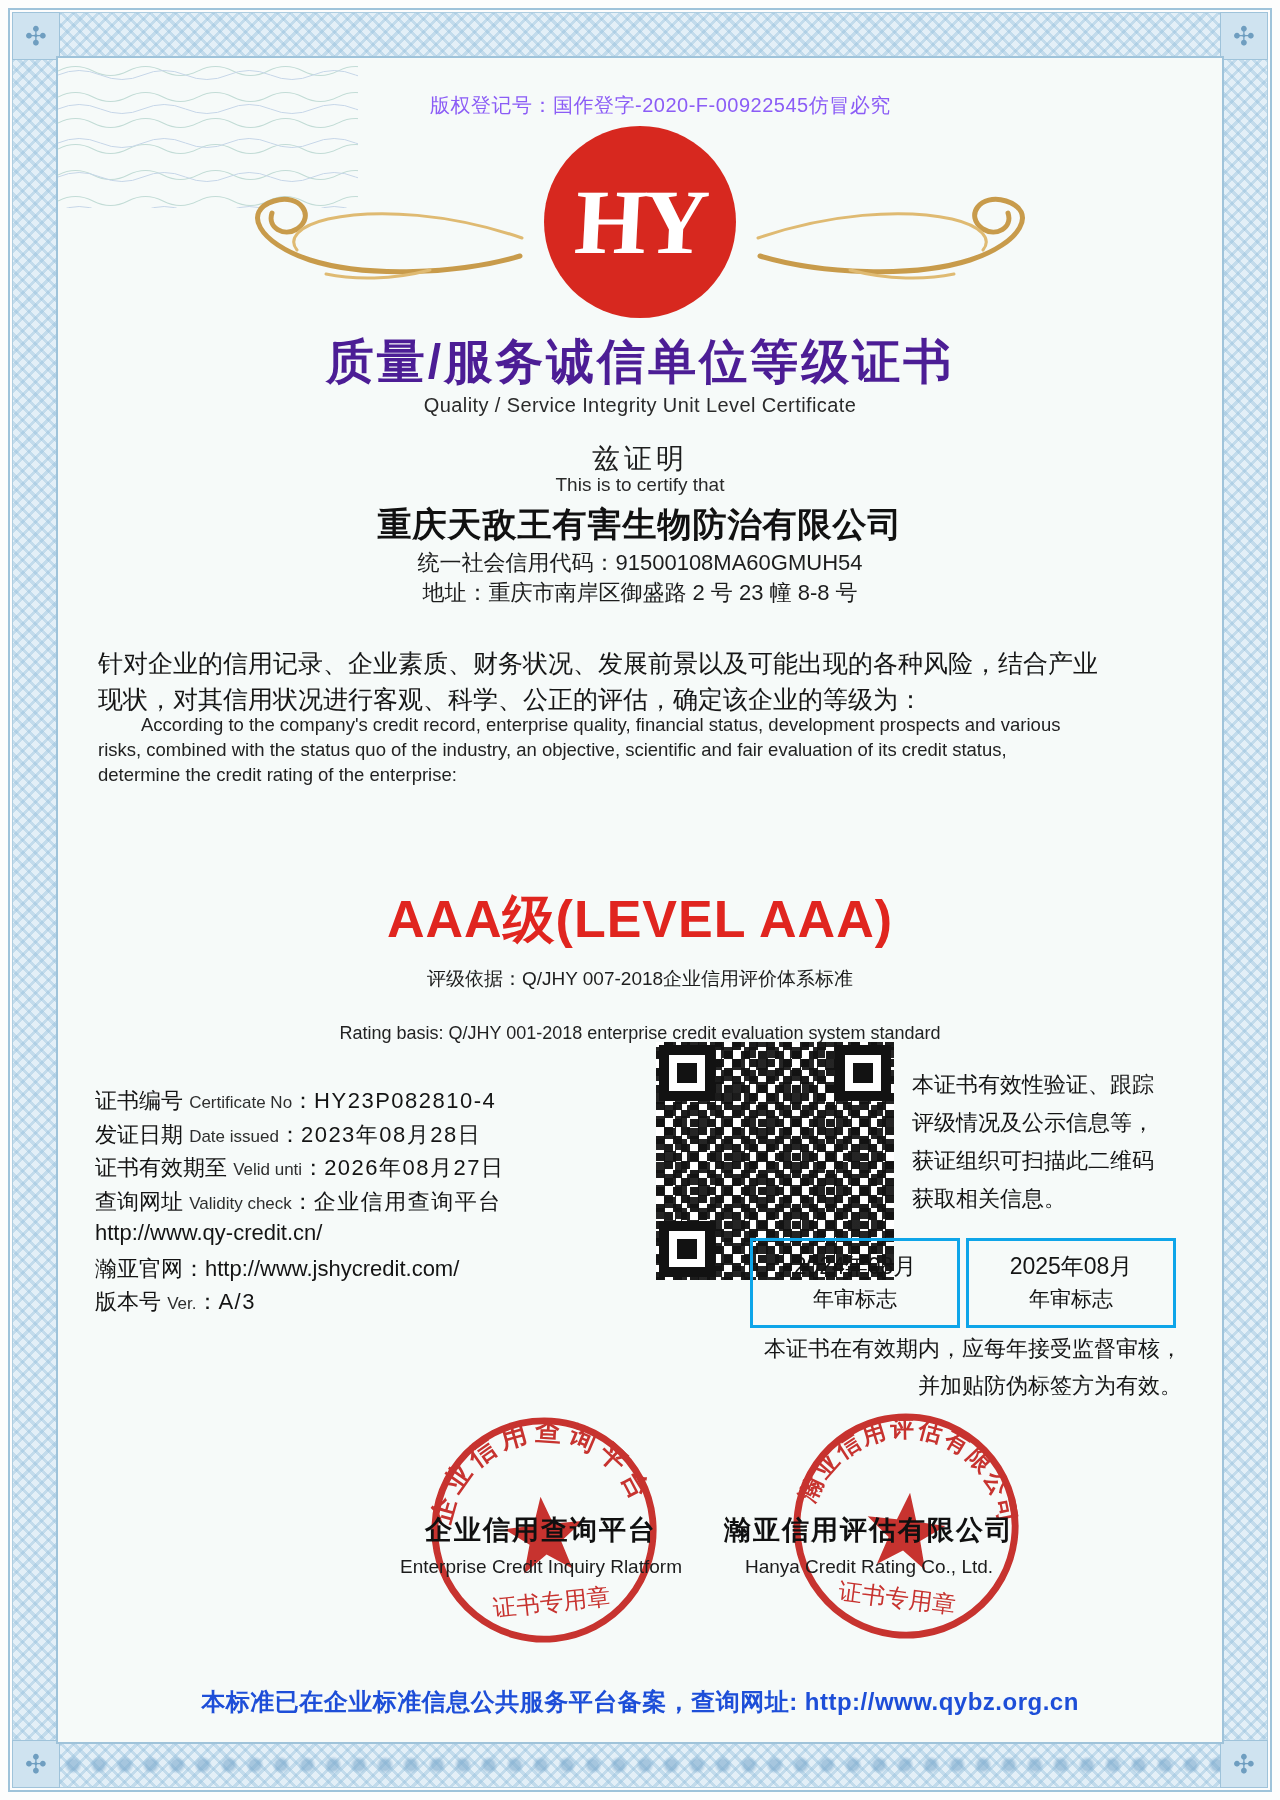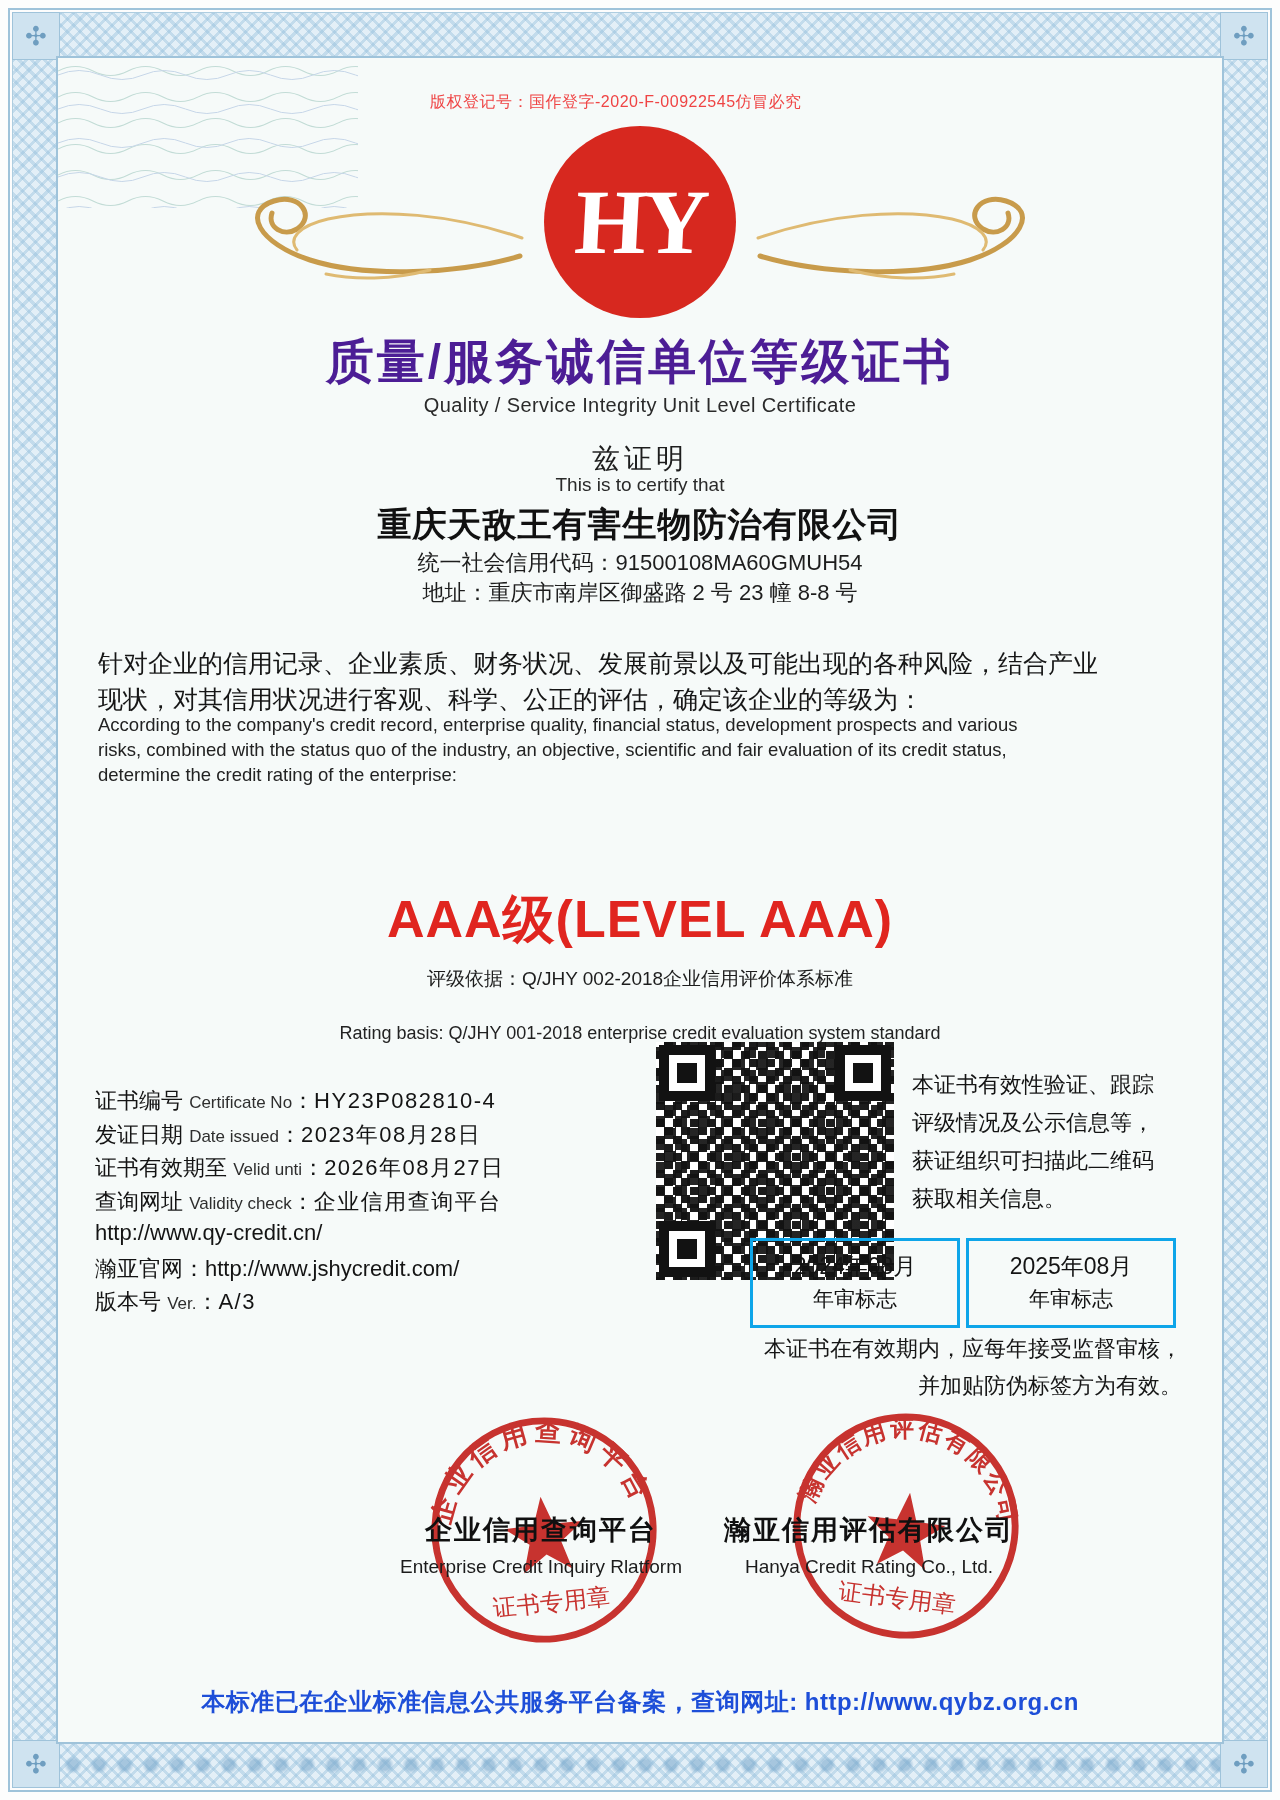--- a/index.html
+++ b/index.html
@@ -22,41 +22,41 @@
     background:radial-gradient(circle at 13px 20px, rgba(125,170,205,.6) 5px, rgba(125,170,205,.28) 7px, rgba(0,0,0,0) 9px);
     background-size:26px 40px;}
 
   
   .waves{position:absolute;inset:58px;pointer-events:none;}
 
   
   .abs{position:absolute;}
   .ctr{left:0;right:0;text-align:center;}
 
-  .copyright{top:92px;left:430px;width:470px;font-size:16px;color:#ef4444;letter-spacing:.5px;}
+  .copyright{top:92px;left:430px;width:470px;font-size:20px;color:#8b5cf6;letter-spacing:.5px;}
 
   .logo-wrap{top:126px;left:464px;width:352px;height:200px;text-align:center;}
   .logo-circle{position:absolute;left:80px;top:0;width:192px;height:192px;border-radius:50%;
     background:#d7281f;display:flex;align-items:center;justify-content:center;}
   .logo-letters{color:#ffffff;font-size:92px;font-weight:800;letter-spacing:-4px;
     font-family:"Liberation Serif","DejaVu Serif",serif;transform:skewX(-3deg);}
   .flourish{top:176px;left:130px;width:1020px;height:120px;}
 
   .title-zh{top:330px;font-size:48px;font-weight:700;letter-spacing:3px;color:#4c1d95;}
   .title-en{top:394px;font-size:20px;color:#2a2a2a;letter-spacing:.4px;}
   .certify-zh{top:440px;font-size:28px;color:#1d1d1d;letter-spacing:4px;}
   .certify-en{top:474px;font-size:19px;color:#2a2a2a;}
   .company{top:502px;font-size:34px;font-weight:800;color:#111;letter-spacing:1px;}
   .code-line{top:548px;font-size:22px;color:#1d1d1d;}
   .addr-line{top:578px;font-size:22px;color:#1d1d1d;}
 
   .body-zh{left:98px;width:1086px;font-size:25px;line-height:36px;color:#161616;text-align:justify;}
   .bz1{top:645px;} .bz2{top:681px;}
   .body-en{left:98px;width:1086px;font-size:18.5px;line-height:25px;color:#222;}
-  .be1{top:712px;} .be2{top:737px;} .be3{top:762px;}
+  .be1{top:712px;margin-left:43px;} .be2{top:737px;} .be3{top:762px;}
 
   .level{top:885px;font-size:52px;font-weight:800;color:#e0251f;letter-spacing:1px;}
   .basis-zh{top:966px;font-size:19px;color:#1d1d1d;}
   .basis-en{top:1023px;font-size:18px;color:#222;}
 
   .details{left:95px;top:1086px;width:560px;}
   .d-line{height:33.5px;font-size:22px;white-space:nowrap;color:#141414;}
   .d-en{font-size:17px;color:#2e2e2e;}
   .d-val{letter-spacing:1.5px;}
 
@@ -145,21 +145,21 @@
   <div class="abs ctr code-line">统一社会信用代码：91500108MA60GMUH54</div>
   <div class="abs ctr addr-line">地址：重庆市南岸区御盛路 2 号 23 幢 8-8 号</div>
 
   <div class="abs body-zh bz1">针对企业的信用记录、企业素质、财务状况、发展前景以及可能出现的各种风险，结合产业</div>
   <div class="abs body-zh bz2">现状，对其信用状况进行客观、科学、公正的评估，确定该企业的等级为：</div>
   <div class="abs body-en be1">According to the company's credit record, enterprise quality, financial status, development prospects and various</div>
   <div class="abs body-en be2">risks, combined with the status quo of the industry, an objective, scientific and fair evaluation of its credit status,</div>
   <div class="abs body-en be3">determine the credit rating of the enterprise:</div>
 
   <div class="abs ctr level">AAA级(LEVEL AAA)</div>
-  <div class="abs ctr basis-zh">评级依据：Q/JHY 002-2018企业信用评价体系标准</div>
+  <div class="abs ctr basis-zh">评级依据：Q/JHY 007-2018企业信用评价体系标准</div>
   <div class="abs ctr basis-en">Rating basis: Q/JHY 001-2018 enterprise credit evaluation system standard</div>
 
   <div class="abs details">
     <div class="d-line">
       <span>证书编号</span>
       <span class="d-en">Certificate No</span><span>：</span><span class="d-val">HY23P082810-4</span>
     </div>
     <div class="d-line">
       <span>发证日期</span>
       <span class="d-en">Date issued</span><span>：</span><span class="d-val">2023年08月28日</span>

